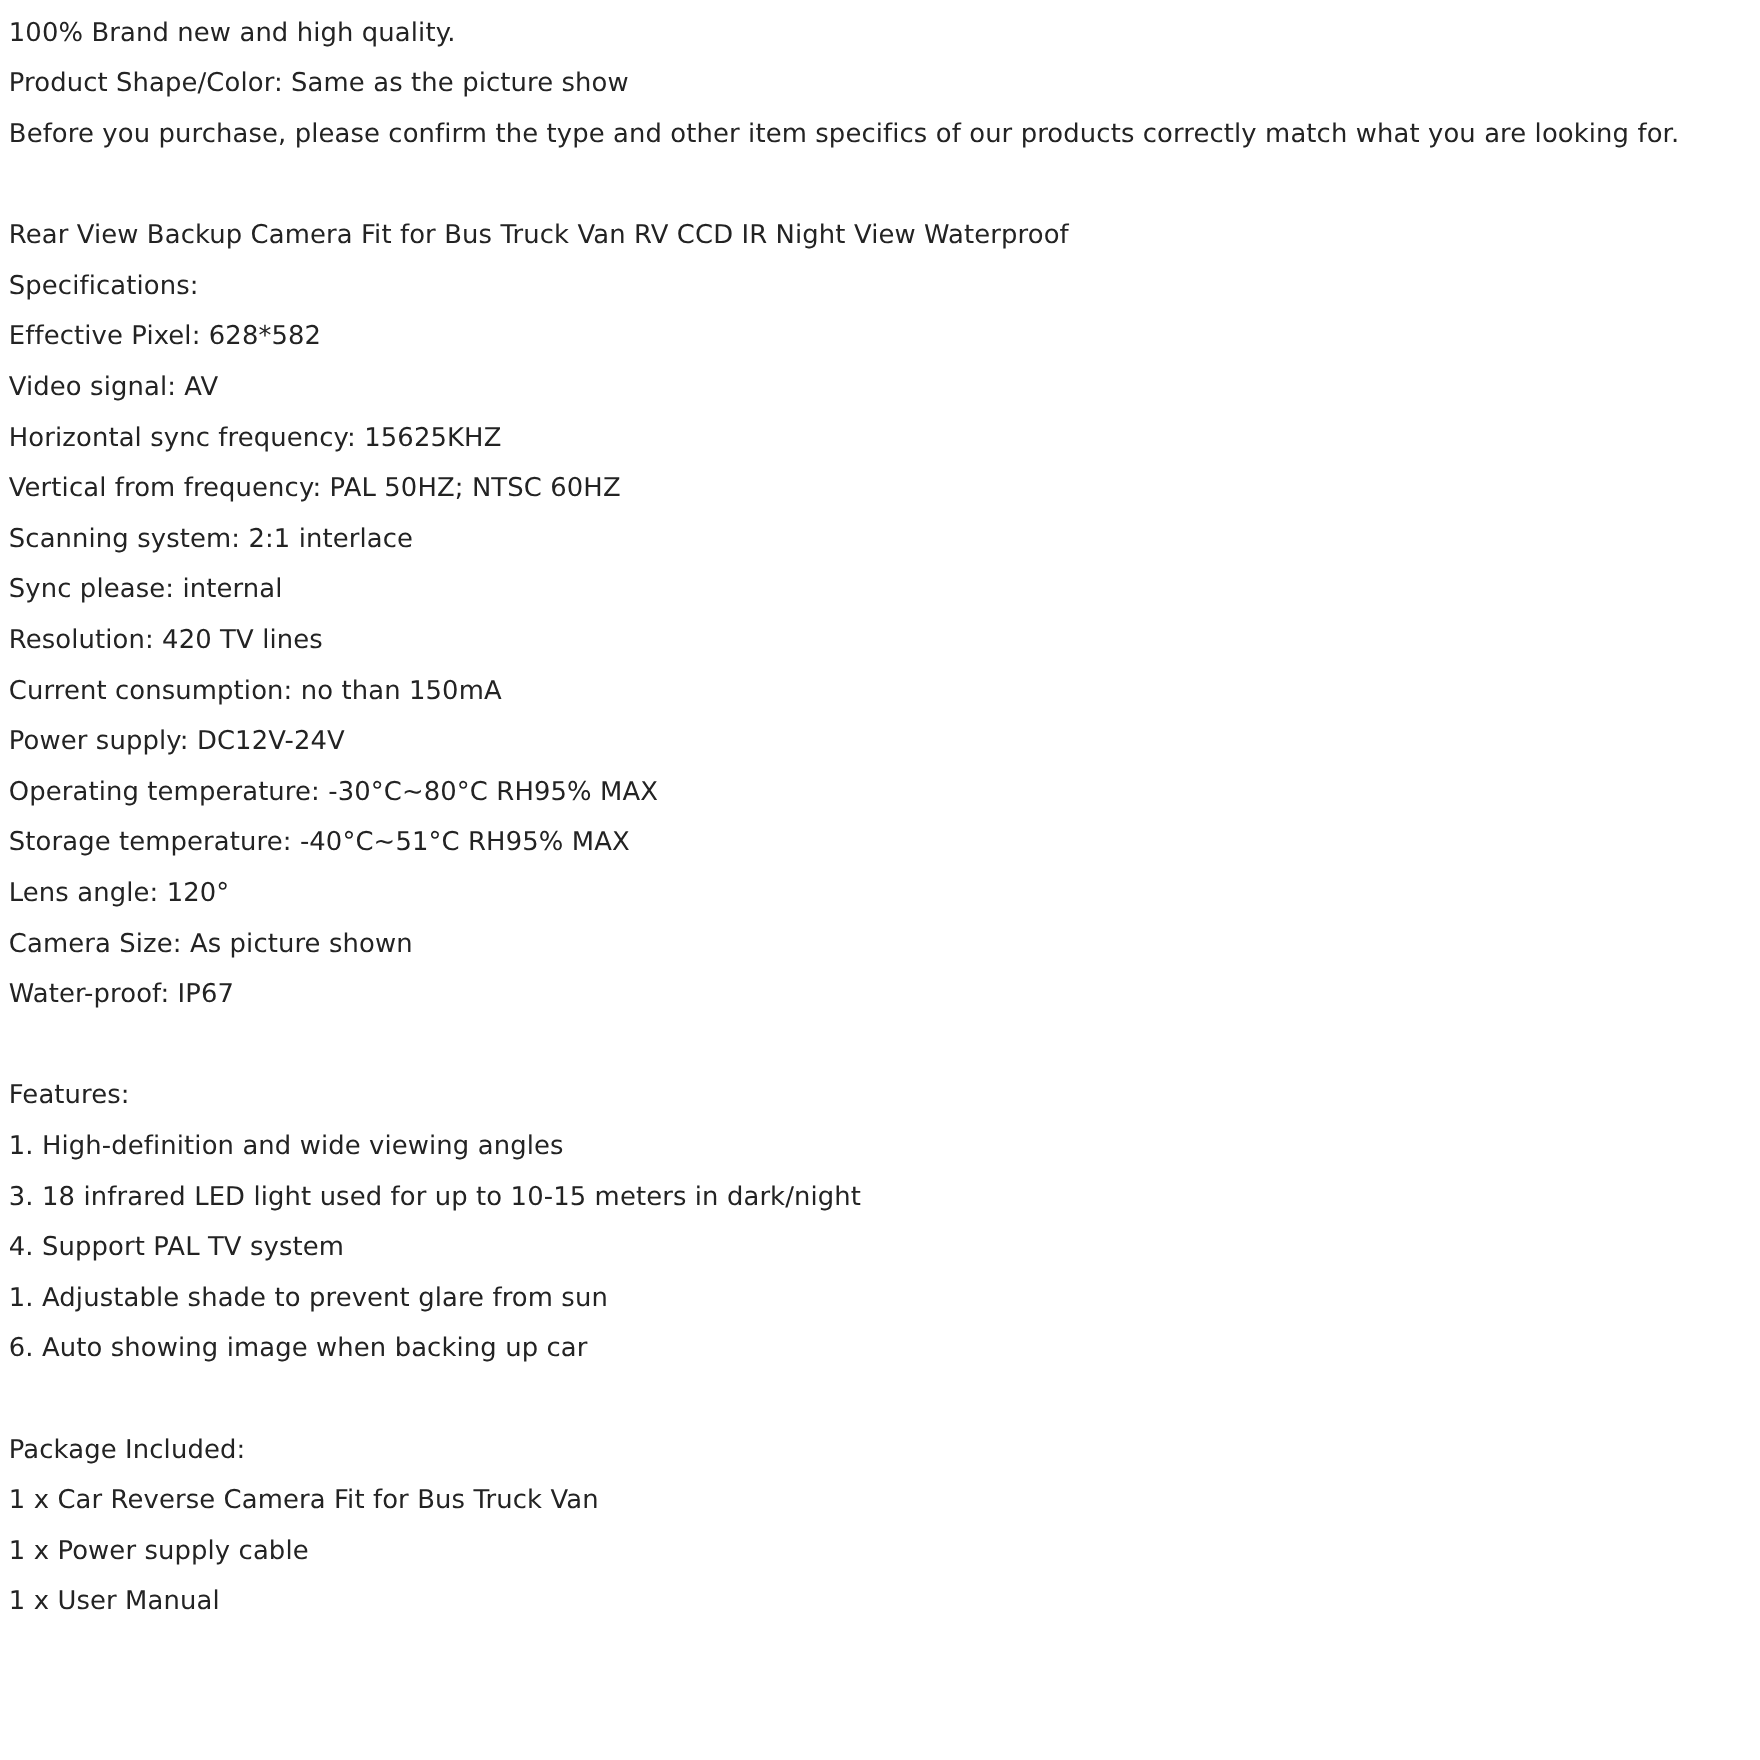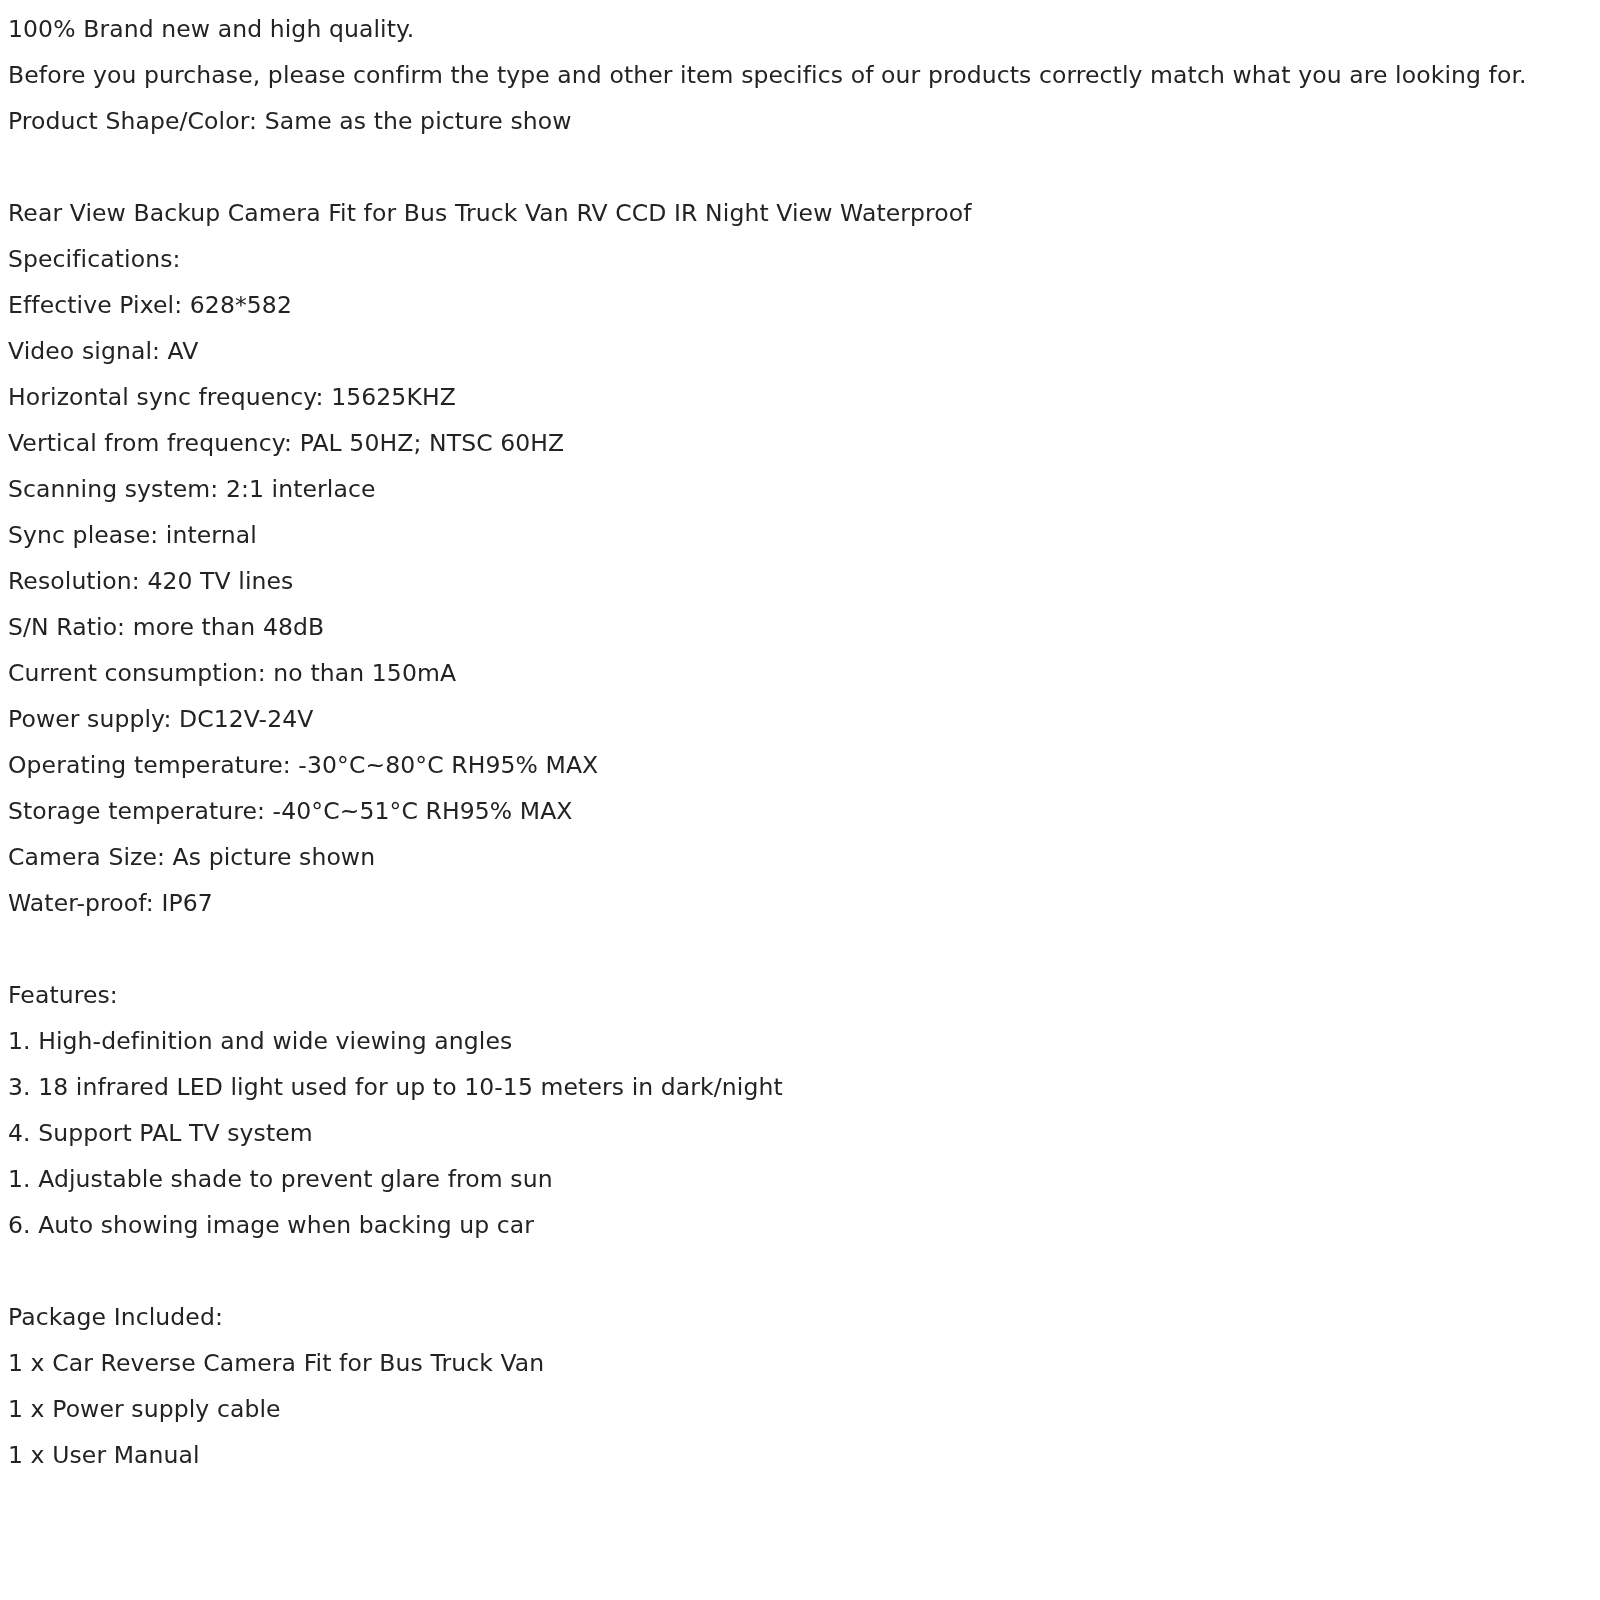--- a/index.html
+++ b/index.html
@@ -28,40 +28,40 @@
   .blank {
     height: 46px;
   }
 </style>
 </head>
 <body>
 
 <div id="doc">
 
   <div class="line">100% Brand new and high quality.</div>
+  <div class="line">Product Shape/Color: Same as the picture show</div>
   <div class="line">Before you purchase, please confirm the type and other item specifics of our products correctly match what you are looking for.</div>
-  <div class="line">Product Shape/Color: Same as the picture show</div>
 
   <div class="blank"></div>
 
   <div class="line">Rear View Backup Camera Fit for Bus Truck Van RV CCD IR Night View Waterproof</div>
   <div class="line">Specifications:</div>
 
   <div class="line">Effective Pixel: 628*582</div>
   <div class="line">Video signal: AV</div>
   <div class="line">Horizontal sync frequency: 15625KHZ</div>
   <div class="line">Vertical from frequency: PAL 50HZ; NTSC 60HZ</div>
   <div class="line">Scanning system: 2:1 interlace</div>
   <div class="line">Sync please: internal</div>
   <div class="line">Resolution: 420 TV lines</div>
-  <div class="line">S/N Ratio: more than 48dB</div>
   <div class="line">Current consumption: no than 150mA</div>
   <div class="line">Power supply: DC12V-24V</div>
   <div class="line">Operating temperature: -30°C~80°C RH95% MAX</div>
   <div class="line">Storage temperature: -40°C~51°C RH95% MAX</div>
+  <div class="line">Lens angle: 120°</div>
   <div class="line">Camera Size: As picture shown</div>
   <div class="line">Water-proof: IP67</div>
 
   <div class="blank"></div>
 
   <div class="line">Features:</div>
   <div class="line">1. High-definition and wide viewing angles</div>
   <div class="line">3. 18 infrared LED light used for up to 10-15 meters in dark/night</div>
   <div class="line">4. Support PAL TV system</div>
   <div class="line">1. Adjustable shade to prevent glare from sun</div>

